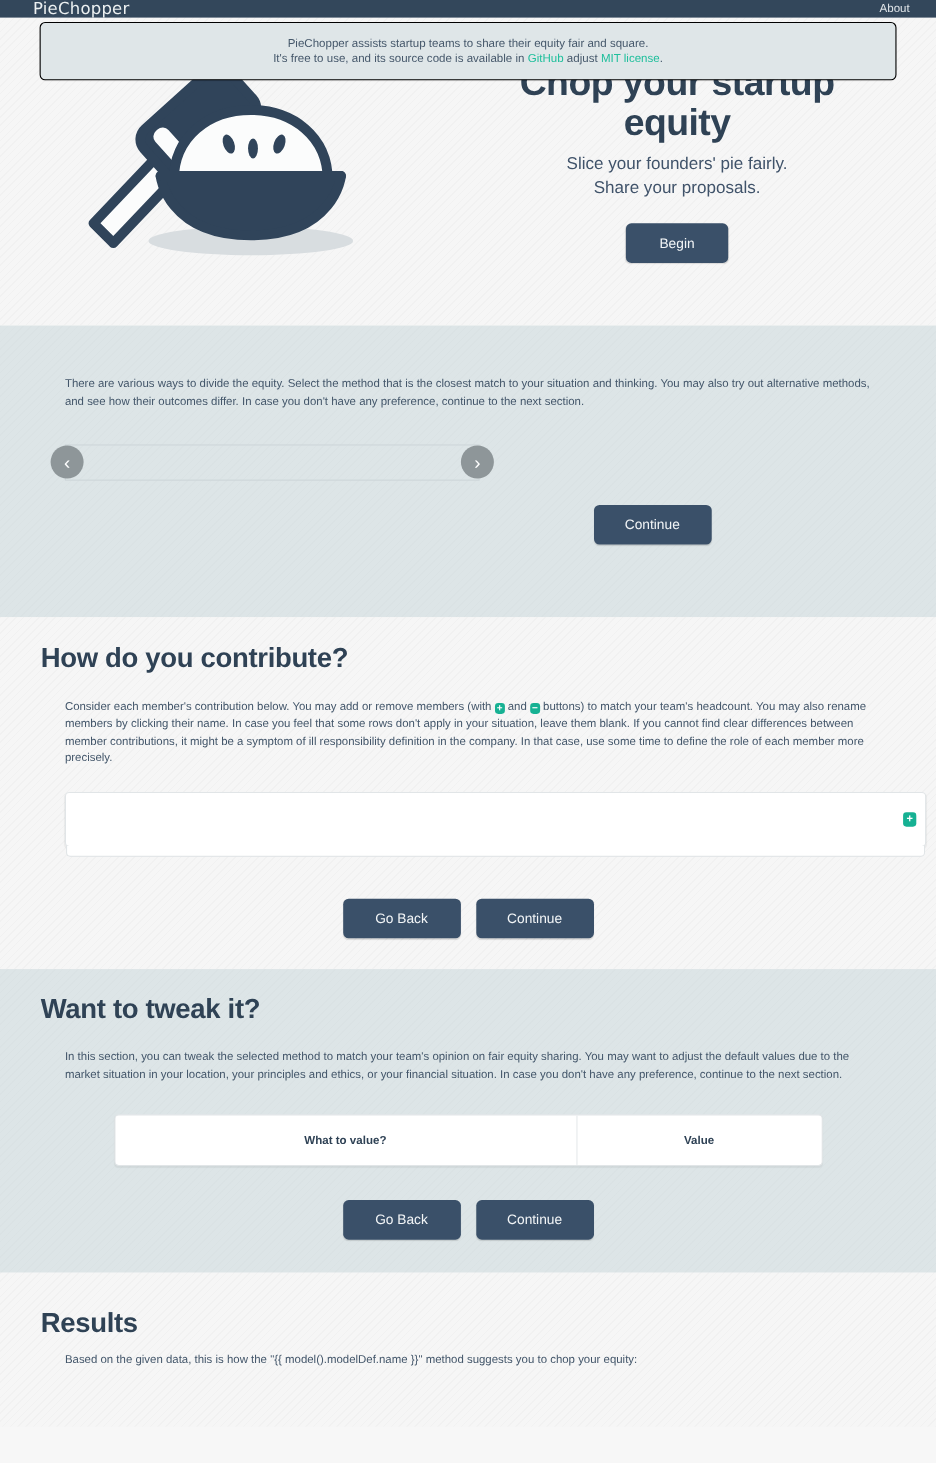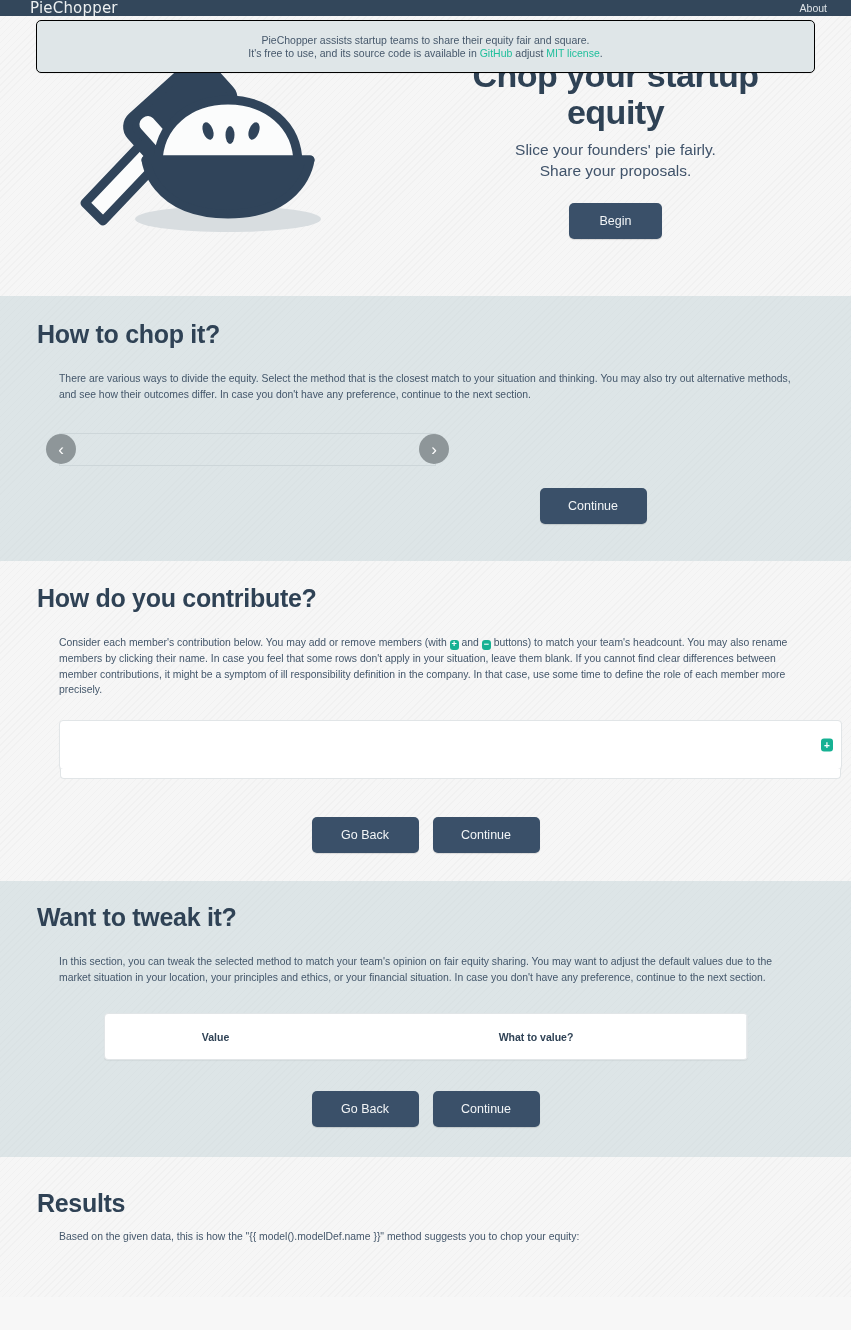--- a/index.html
+++ b/index.html
@@ -284,21 +284,20 @@
   <div id="hero-copy">
     <h1 id="hero-title">Chop your startup equity</h1>
     <div class="hero-sub">Slice your founders' pie fairly.</div>
     <div class="hero-sub">Share your proposals.</div>
     <button class="btn" id="begin-btn">Begin</button>
   </div>
 </div>
 
 <div class="section tex-blue" style="height:265px;">
   <div class="inner" style="padding-top:24px;">
-    <h2 class="sec-title">How to chop it?</h2>
     <p class="sec-text" style="margin-top:22px;">There are various ways to divide the equity. Select the method that is the closest match to your situation and thinking. You may also try out alternative methods, and see how their outcomes differ. In case you don't have any preference, continue to the next section.</p>
 
     <div id="carousel">
       <button class="carousel-arrow" id="carousel-prev">‹</button>
       <button class="carousel-arrow" id="carousel-next">›</button>
     </div>
 
     <div style="display:flex;justify-content:center;margin-top:22px;padding-left:335px;">
       <button class="btn btn-wide">Continue</button>
     </div>
@@ -321,22 +320,22 @@
     </div>
   </div>
 </div>
 
 <div class="section tex-blue" style="height:276px;">
   <div class="inner" style="padding-top:22px;">
     <h2 class="sec-title">Want to tweak it?</h2>
     <p class="sec-text" style="margin-top:22px;">In this section, you can tweak the selected method to match your team's opinion on fair equity sharing. You may want to adjust the default values due to the market situation in your location, your principles and ethics, or your financial situation. In case you don't have any preference, continue to the next section.</p>
 
     <div class="data-table" id="tweak-table">
+      <div class="th c1">What to value?</div>
       <div class="th c2">Value</div>
-      <div class="th c1">What to value?</div>
     </div>
 
     <div class="btn-row" style="margin-top:31px;">
       <button class="btn btn-wide">Go Back</button>
       <button class="btn btn-wide">Continue</button>
     </div>
   </div>
 </div>
 
 <div class="section tex-light" style="height:140px;">

